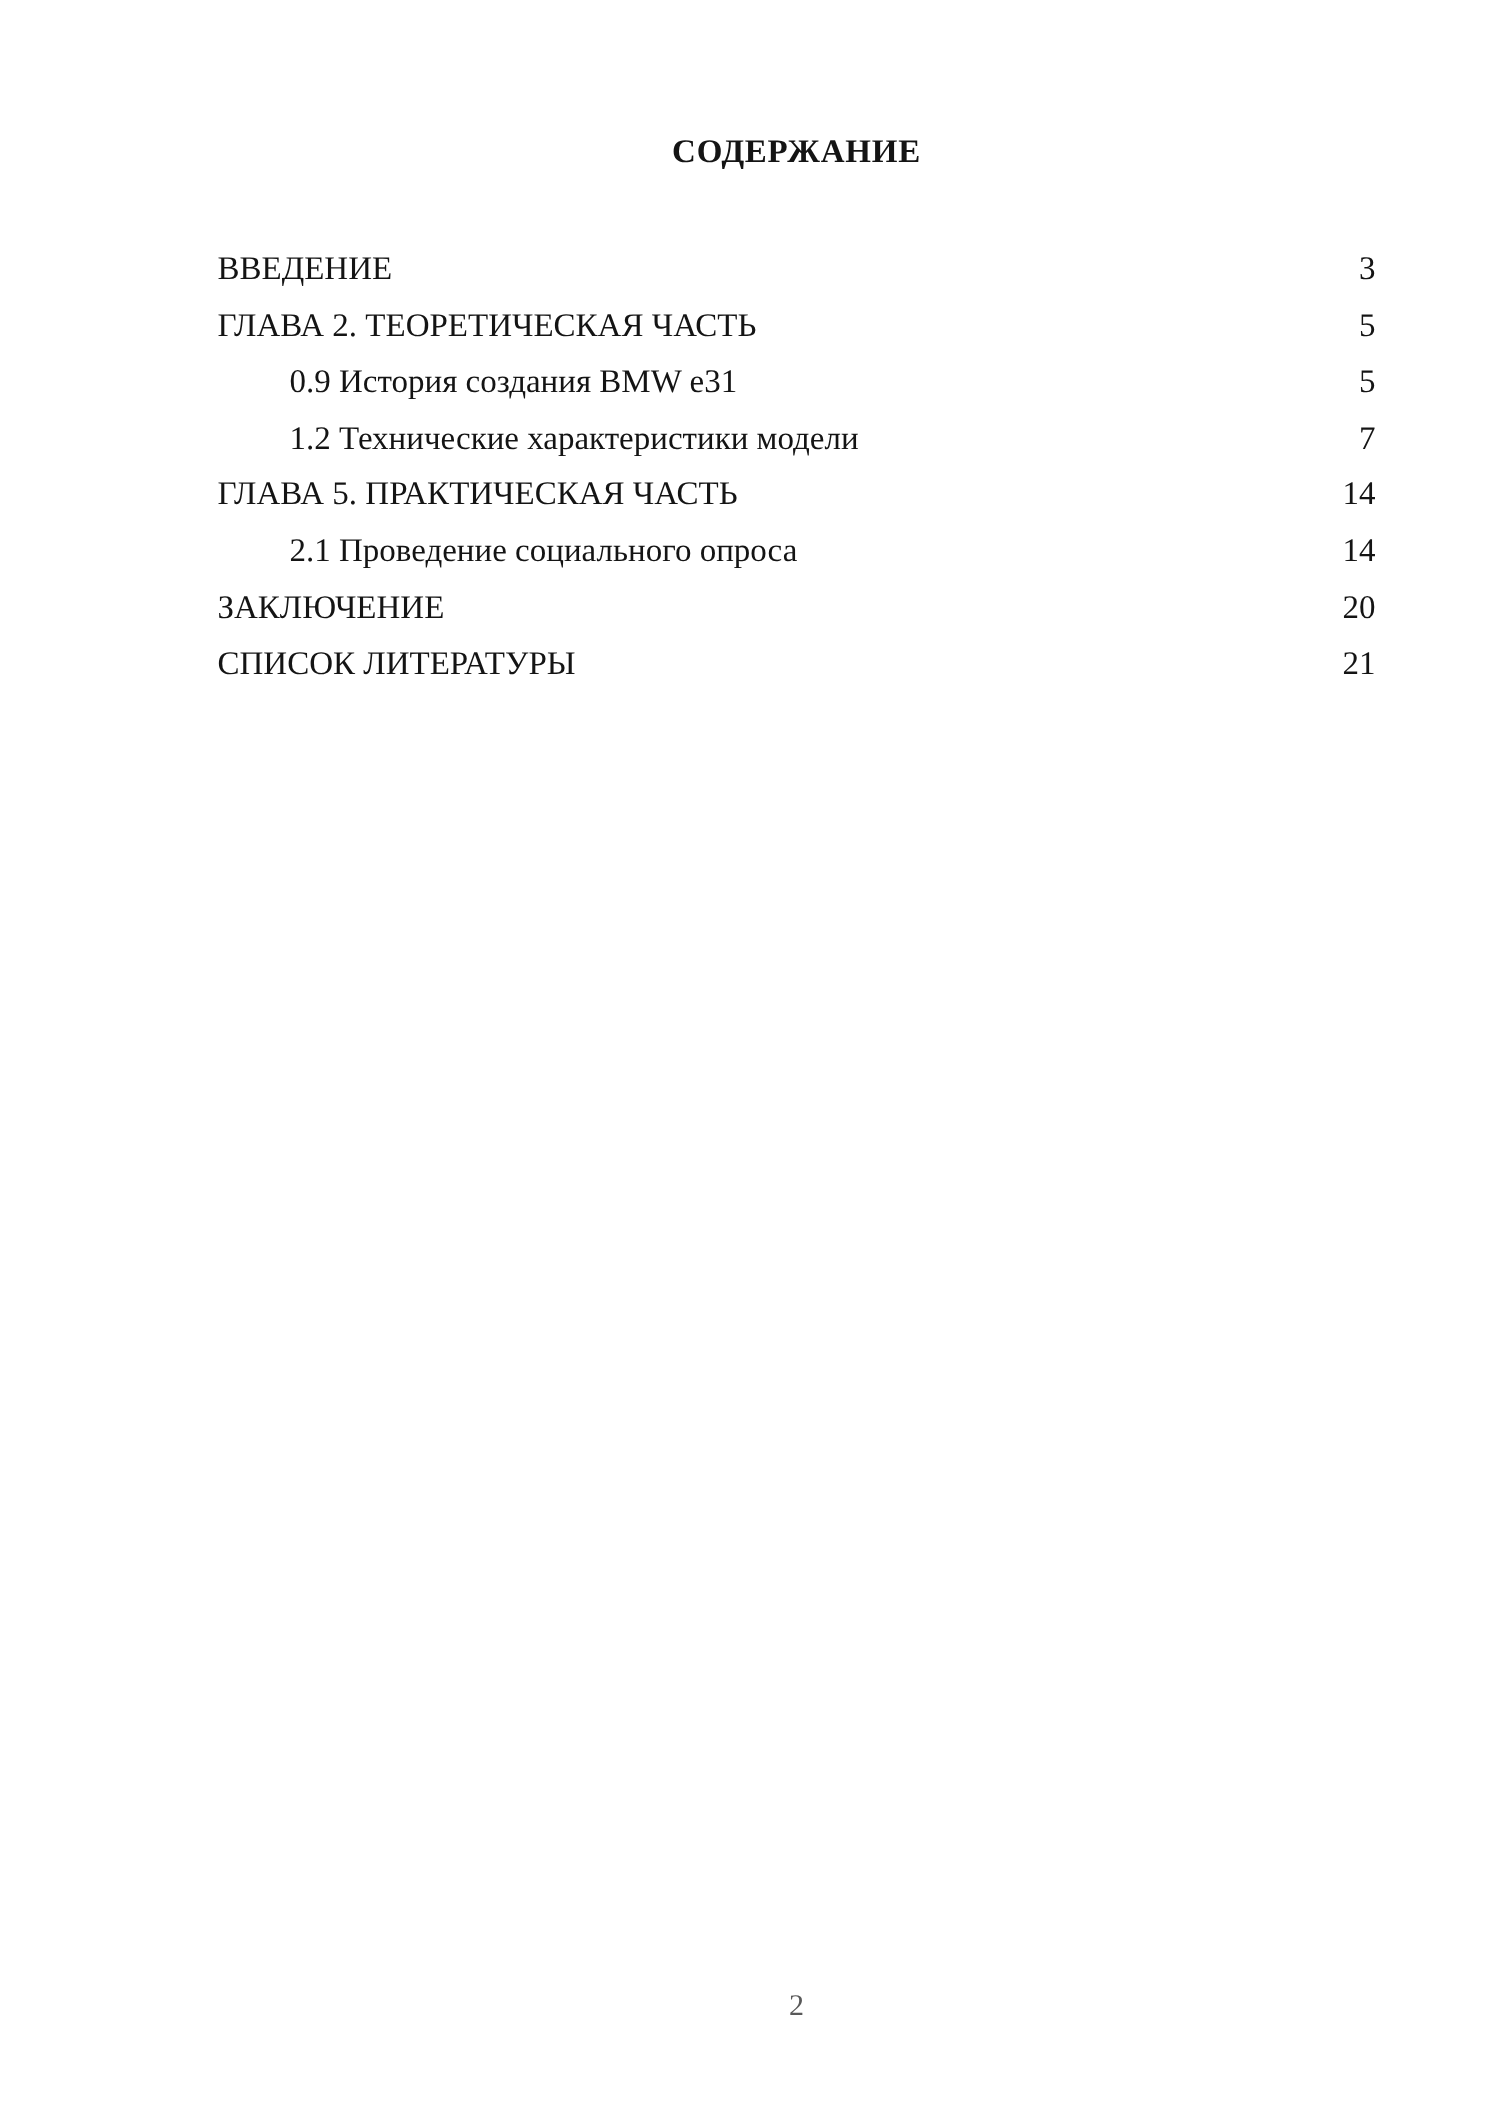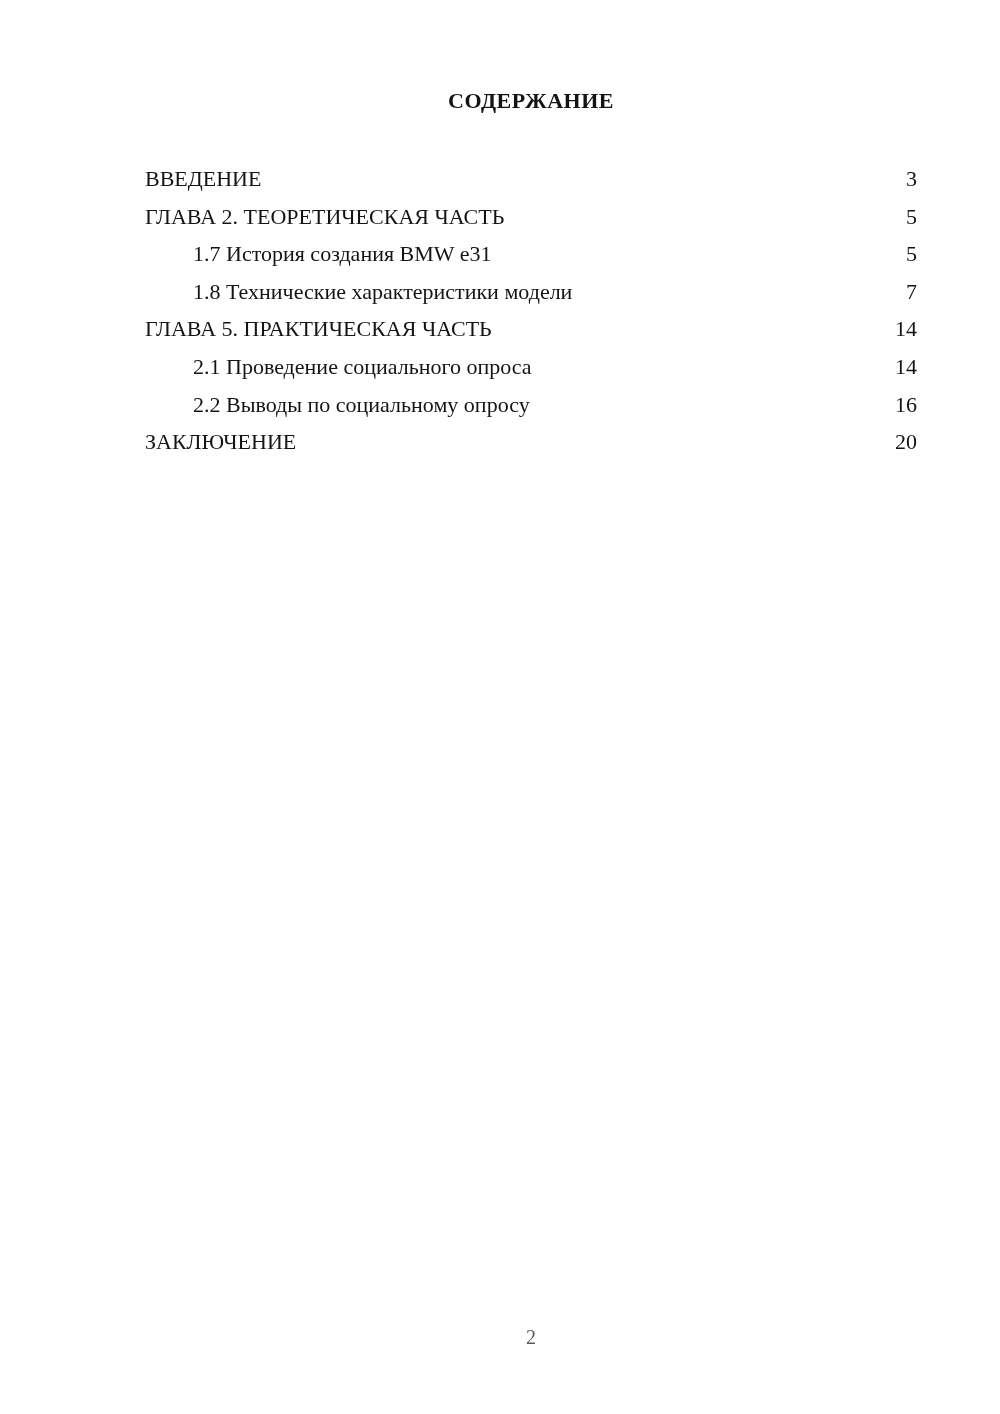--- a/index.html
+++ b/index.html
@@ -71,40 +71,40 @@
     <div class="toc" id="toc">
         <div class="toc-row">
     <span class="toc-label">ВВЕДЕНИЕ</span>
     <span class="toc-page">3</span>
   </div>
         <div class="toc-row">
     <span class="toc-label">ГЛАВА 2. ТЕОРЕТИЧЕСКАЯ ЧАСТЬ</span>
     <span class="toc-page">5</span>
   </div>
         <div class="toc-row indent">
-    <span class="toc-label">1.7 История создания BMW e31</span>
+    <span class="toc-label">0.9 История создания BMW e31</span>
     <span class="toc-page">5</span>
   </div>
         <div class="toc-row indent">
-    <span class="toc-label">1.8 Технические характеристики модели</span>
+    <span class="toc-label">1.2 Технические характеристики модели</span>
     <span class="toc-page">7</span>
   </div>
         <div class="toc-row">
     <span class="toc-label">ГЛАВА 5. ПРАКТИЧЕСКАЯ ЧАСТЬ</span>
     <span class="toc-page">14</span>
   </div>
         <div class="toc-row indent">
     <span class="toc-label">2.1 Проведение социального опроса</span>
     <span class="toc-page">14</span>
   </div>
-        <div class="toc-row indent">
-    <span class="toc-label">2.2 Выводы по социальному опросу</span>
-    <span class="toc-page">16</span>
-  </div>
         <div class="toc-row">
     <span class="toc-label">ЗАКЛЮЧЕНИЕ</span>
     <span class="toc-page">20</span>
+  </div>
+        <div class="toc-row">
+    <span class="toc-label">СПИСОК ЛИТЕРАТУРЫ</span>
+    <span class="toc-page">21</span>
   </div>
       </div>
   </div>
 
   <div class="footer">2</div>
 </div>
 
 </body></html>

